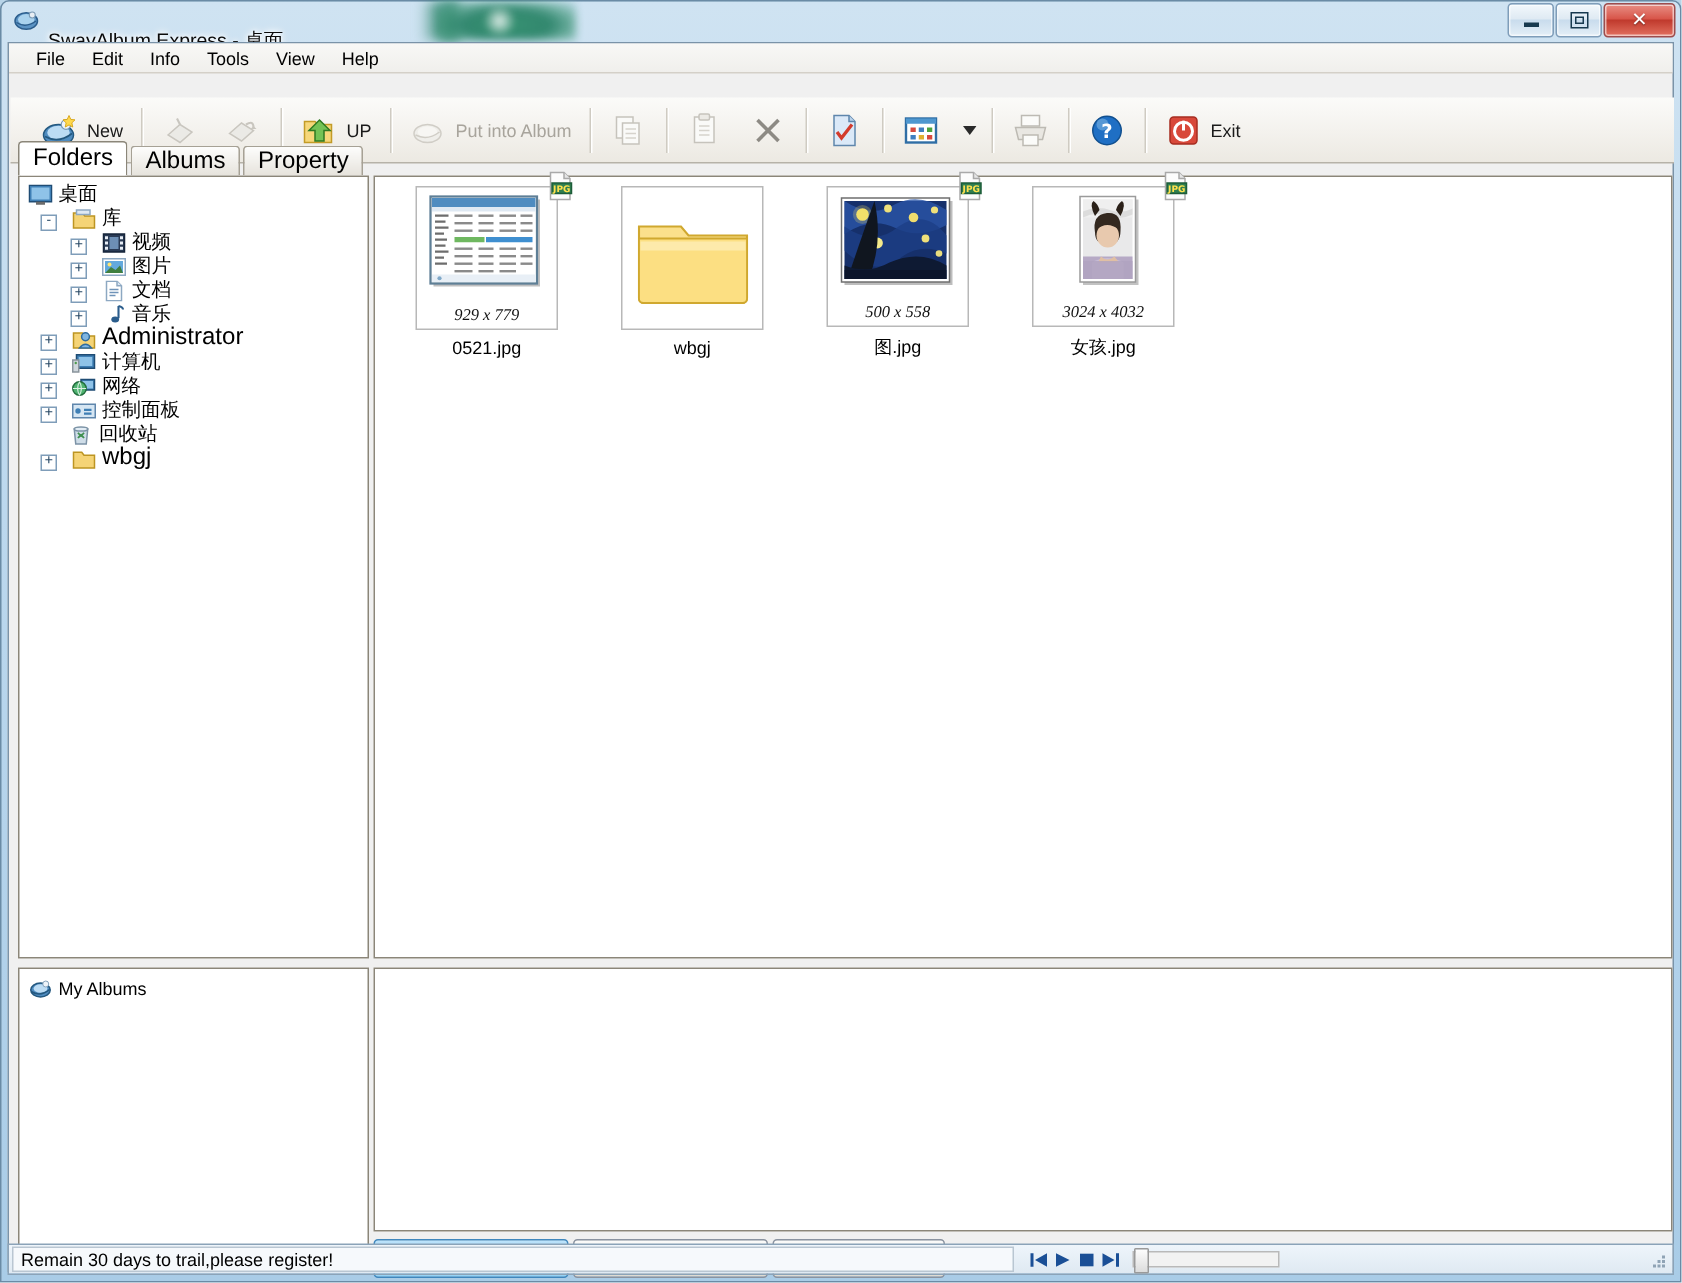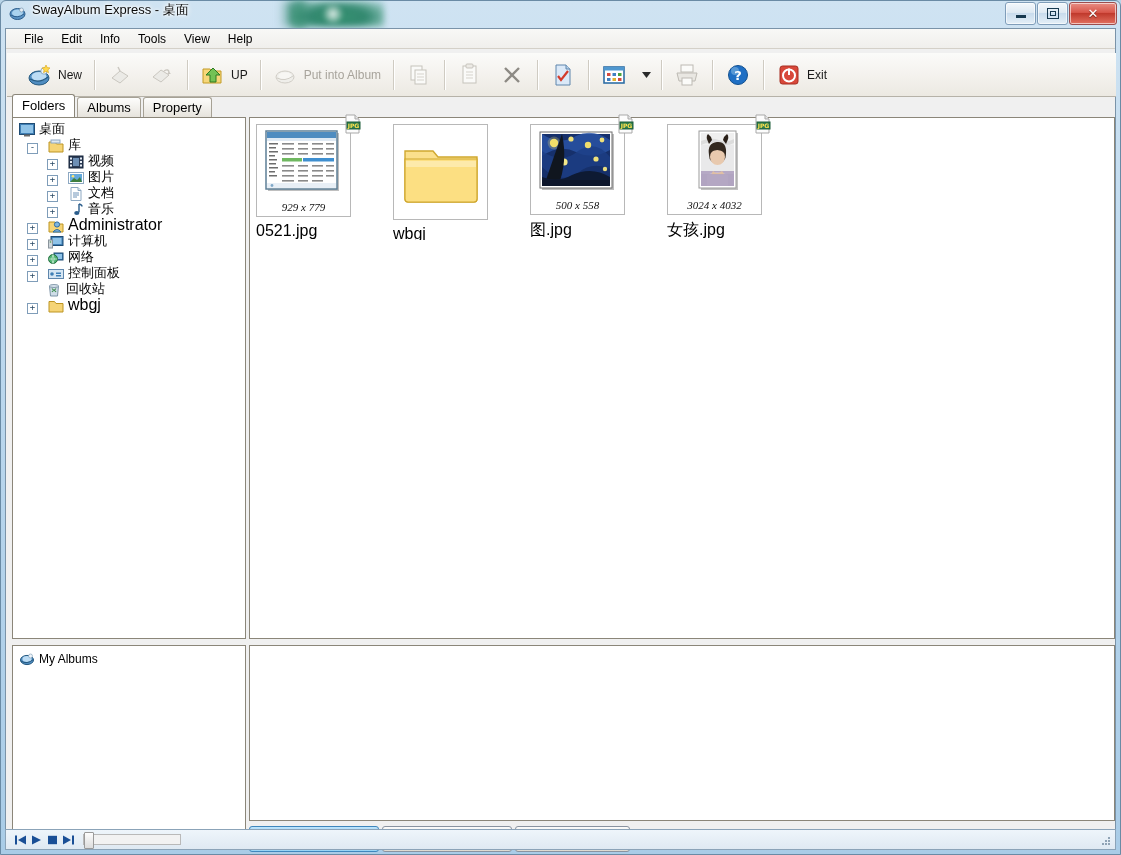--- a/index.html
+++ b/index.html
@@ -36,21 +36,21 @@
     filter:blur(2px);
   }
   .titlebar{
     position:absolute;left:0;top:0;width:1121px;height:28px;
     box-sizing:border-box;
   }
   .title-icon{
     position:absolute;left:9px;top:5px;width:17px;height:17px;
   }
   .title-text{
-    position:absolute;left:32px;top:1px;
+    position:absolute;left:32px;top:18px;
     font-size:13px;color:#0a0a0a;
     text-shadow:0 0 3px #fff,0 0 5px #fff,0 0 7px #fff;
     white-space:nowrap;
   }
   .caption-btns{
     position:absolute;right:4px;top:2px;height:22px;display:flex;
   }
   .cap-btn{
     width:29px;height:21px;margin-left:1px;
     border:1px solid #7f9db9;border-radius:3px;
@@ -88,21 +88,21 @@
     border-bottom:1px solid #d4d0c8;
     display:flex;align-items:center;padding-left:10px;box-sizing:border-box;
   }
   .menu-item{
     padding:2px 8px;font-size:12px;color:#000;cursor:default;
     margin-right:2px;
   }
 
   
   .toolbar{
-    position:absolute;left:1px;top:24px;width:1109px;height:44px;
+    position:absolute;left:1px;top:36px;width:1109px;height:44px;
     background:linear-gradient(to bottom,#fbfbf9 0%,#f4f2ee 50%,#ece9e2 100%);
     border-bottom:1px solid #b6b2a8;
     box-sizing:border-box;
     display:flex;align-items:center;
   }
   .tb-btn{
     height:38px;display:flex;align-items:center;gap:5px;
     padding:0 7px;cursor:default;border:1px solid transparent;border-radius:3px;
     color:#1a1a1a;font-size:12px;white-space:nowrap;
   }
@@ -110,21 +110,21 @@
   .tb-sep{width:1px;height:30px;background:#cfcbc2;margin:0 4px;
           box-shadow:1px 0 0 #ffffff;}
   .tb-ico{width:26px;height:26px;position:relative;flex:none;}
 
   
   .lefttabs{
     position:absolute;left:6px;top:66px;width:232px;height:22px;
     display:flex;align-items:flex-end;
   }
   .ltab{
-    height:20px;line-height:20px;padding:0 9px;font-size:13px;
+    height:20px;line-height:20px;padding:0 9px;font-size:16px;
     background:linear-gradient(to bottom,#fdfdfc,#e6e3dc);
     border:1px solid #a6a195;border-bottom:none;
     border-radius:3px 3px 0 0;margin-right:2px;color:#000;cursor:default;
     min-width:56px;box-sizing:border-box;
   }
   .ltab.active{
     height:23px;line-height:22px;
     background:#ffffff;border-color:#8b8679;
     position:relative;z-index:3;
   }
@@ -157,41 +157,41 @@
 
   
   .thumbpanel{
     position:absolute;left:243px;top:88px;width:866px;height:522px;
     background:#fff;border:1px solid #8b8679;box-sizing:border-box;
     padding:6px;
   }
   .thumbgrid{display:flex;flex-wrap:wrap;}
   .thumbcell{
     width:137px;height:116px;margin-right:0px;
-    display:flex;flex-direction:column;align-items:flex-start;cursor:default;
+    display:flex;flex-direction:column;align-items:center;cursor:default;
   }
   .thumbbox{
     width:95px;height:96px;border:1px solid #b8b8b8;background:#fff;
     position:relative;box-sizing:border-box;
     display:flex;flex-direction:column;align-items:center;justify-content:flex-start;
   }
   .thumbimgwrap{
     height:74px;display:flex;align-items:center;justify-content:center;
     width:100%;position:relative;
   }
   .dimlabel{
     font-size:11px;font-style:italic;color:#111;
     font-family:"Liberation Serif","DejaVu Serif",serif;
     position:absolute;bottom:3px;left:0;width:100%;text-align:center;
   }
   .jpgbadge{
     position:absolute;right:-7px;top:-7px;width:20px;height:20px;
   }
   .thumbname{
-    margin-top:5px;font-size:16px;color:#000;text-align:center;
+    margin-top:5px;font-size:12px;color:#000;text-align:center;
     max-width:130px;overflow:hidden;white-space:nowrap;
   }
 
   
   .bottompanel{
     position:absolute;left:243px;top:616px;width:866px;height:176px;
     background:#fff;border:1px solid #8b8679;box-sizing:border-box;
   }
   .albumtabs{
     position:absolute;left:243px;top:796px;width:866px;height:28px;
@@ -846,20 +846,21 @@
             <rect x="6.8" y="3" width="1.6" height="1.8" fill="#1f5c95"></rect>
           </svg>
         </span>
         <span>Album Info</span>
       </div>
     </div>
 
   </div>
 
   <div class="statusbar">
+    <div class="status-left">Remain 30 days to trail,please register!</div>
     <div class="status-mid">
       <div class="pbtn">
         <svg width="13" height="12" viewBox="0 0 13 12">
           <rect x="1" y="1.5" width="2" height="9" fill="#1a4f96"></rect>
           <path d="M12 1.5 v9 l-8 -4.5z" fill="#1a4f96"></path>
         </svg>
       </div>
       <div class="pbtn">
         <svg width="13" height="12" viewBox="0 0 13 12">
           <path d="M2 1.5 v9 l9 -4.5z" fill="#1a4f96"></path>

